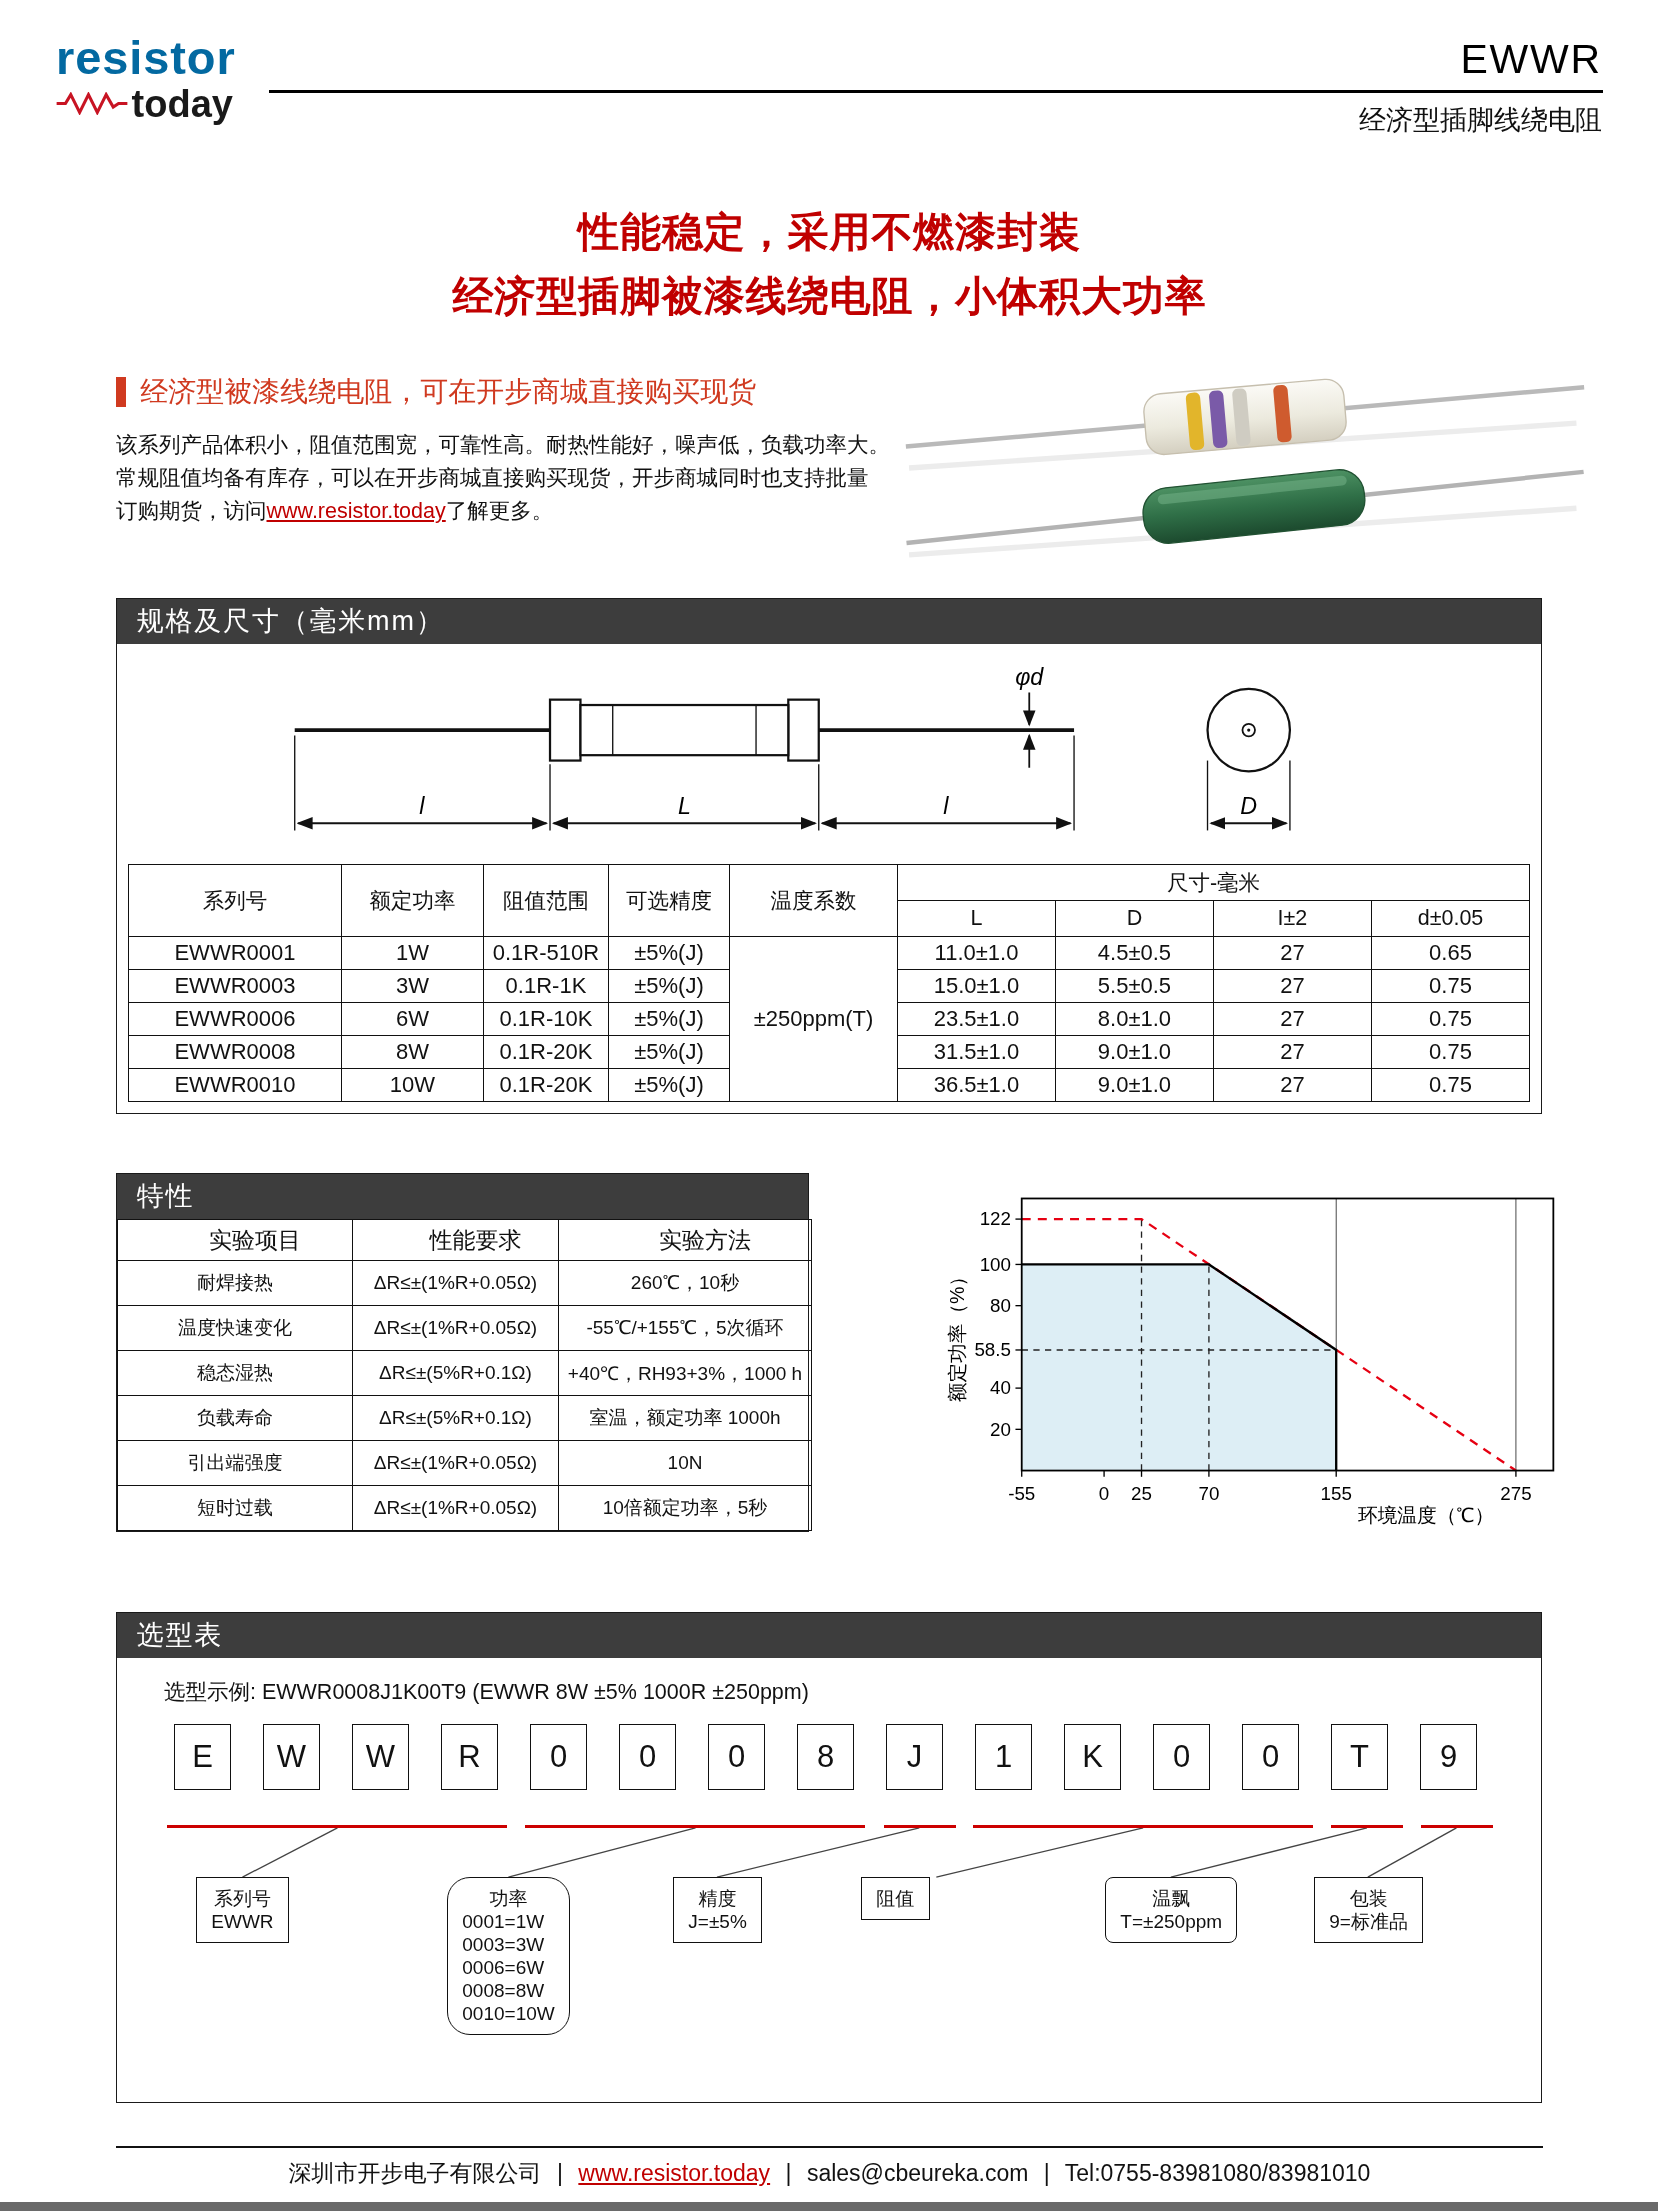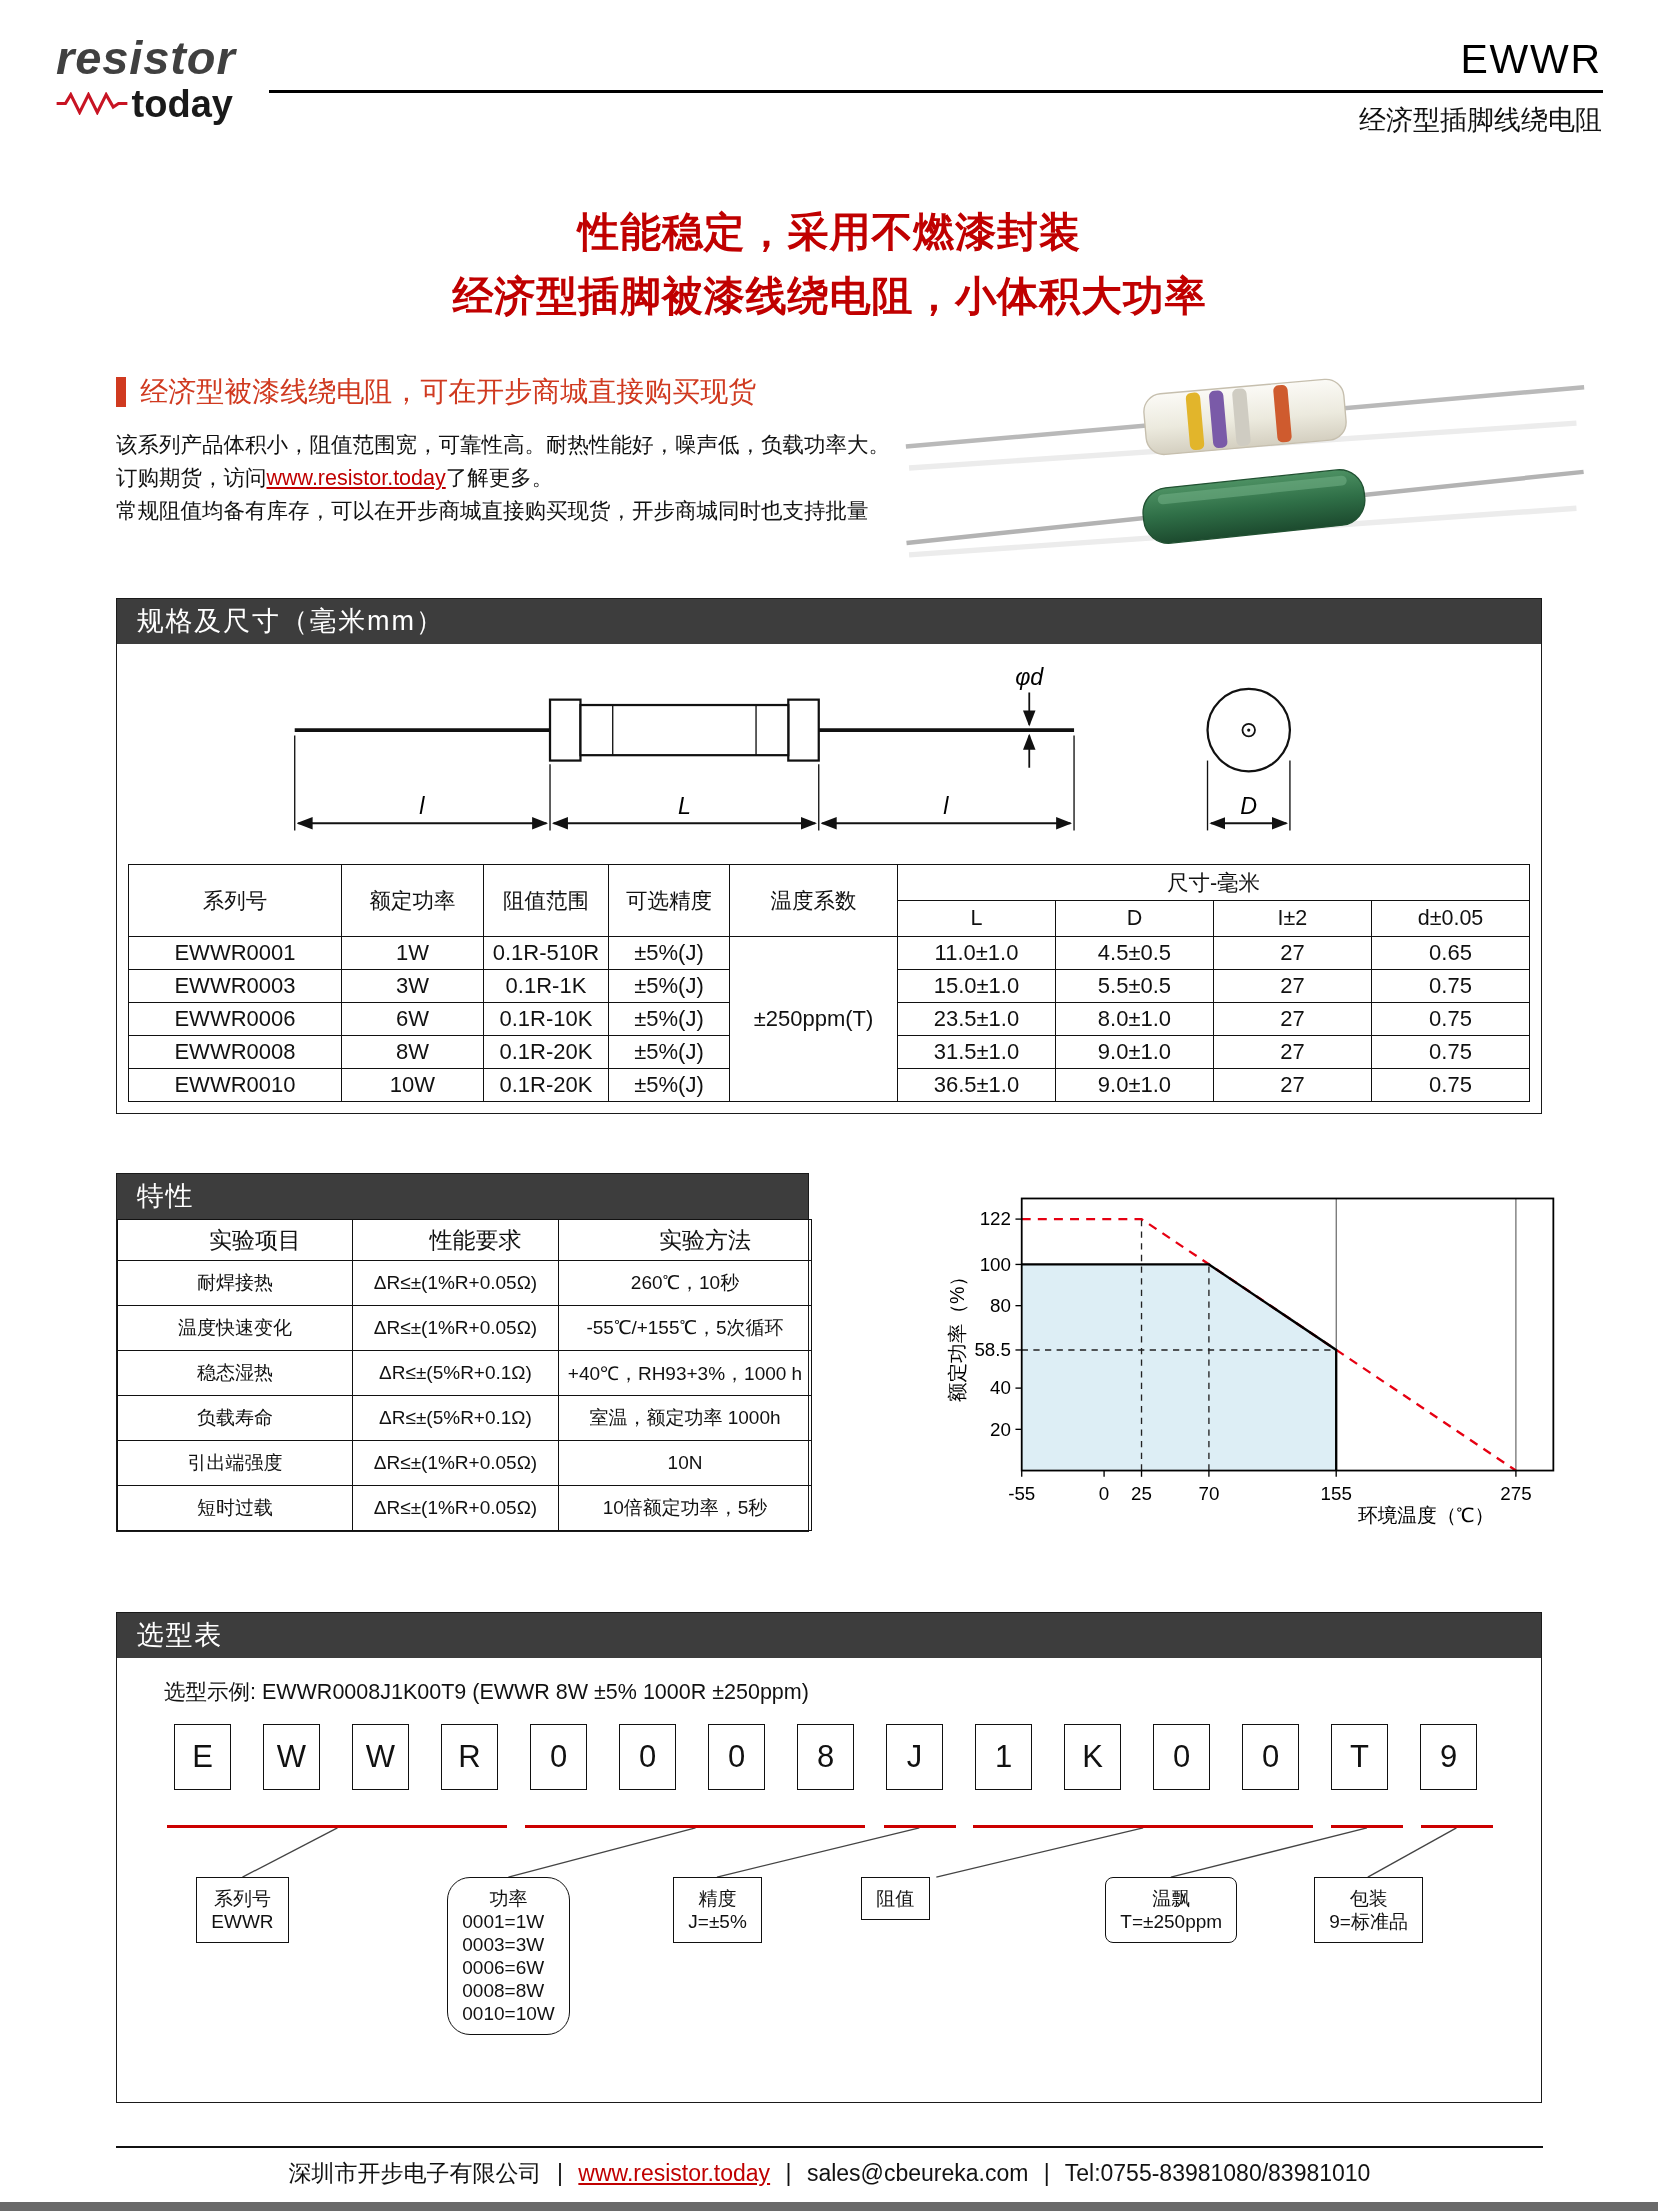--- a/index.html
+++ b/index.html
@@ -6,21 +6,21 @@
   html,body { background:#ffffff; }
   body {
     width:1659px; height:2211px; position:relative;
     font-family:"Liberation Sans", sans-serif; color:#111;
     overflow:hidden;
   }
   .page { position:absolute; inset:0; }
 
   
   .logo { position:absolute; left:56px; top:34px; }
-  .logo-top { color:#404040; font-size:47px; font-weight:bold; font-style:italic; letter-spacing:0.9px; line-height:1; }
+  .logo-top { color:#0369a1; font-size:47px; font-weight:bold; letter-spacing:0.9px; line-height:1; }
   .logo-bottom { display:flex; align-items:center; gap:3.6px; margin-top:3.6px; }
   .logo-bottom span { color:#1a1a1a; font-size:38px; font-weight:bold; line-height:1; }
   .product-code { position:absolute; top:36px; right:57px; font-size:41px; letter-spacing:1.8px; color:#000; }
   .header-rule { position:absolute; top:90px; left:269px; right:56px; height:2.7px; background:#000; }
   .product-subtitle { position:absolute; top:102px; right:57px; font-size:27px; color:#111; }
 
   .main-title { position:absolute; top:201px; left:0; width:100%; text-align:center;
     color:#c00000; font-size:41px; font-weight:bold; line-height:1.55; letter-spacing:0.9px; }
 
   
@@ -96,22 +96,22 @@
     <div>性能稳定，采用不燃漆封装</div>
     <div>经济型插脚被漆线绕电阻，小体积大功率</div>
   </div>
 
   <div class="intro">
     <div class="intro-heading">
       <span class="red-bar"></span>
       <span>经济型被漆线绕电阻，可在开步商城直接购买现货</span>
     </div>
     <p>该系列产品体积小，阻值范围宽，可靠性高。耐热性能好，噪声低，负载功率大。</p>
+    <p>常规阻值均备有库存，可以在开步商城直接购买现货，开步商城同时也支持批量</p>
     <p><span>订购期货，访问</span><span class="link">www.resistor.today</span><span>了解更多。</span></p>
-    <p>常规阻值均备有库存，可以在开步商城直接购买现货，开步商城同时也支持批量</p>
   </div>
 
   <div class="product-photo">
     <svg width="690" height="215" viewBox="0 0 770 240">
       <defs>
         <linearGradient id="wbody" x1="0" y1="0" x2="0" y2="1">
           <stop offset="0" stop-color="#fbfaf6"></stop>
             <stop offset="0.55" stop-color="#eceade"></stop>
             <stop offset="1" stop-color="#d4cfc0"></stop>
         </linearGradient>

